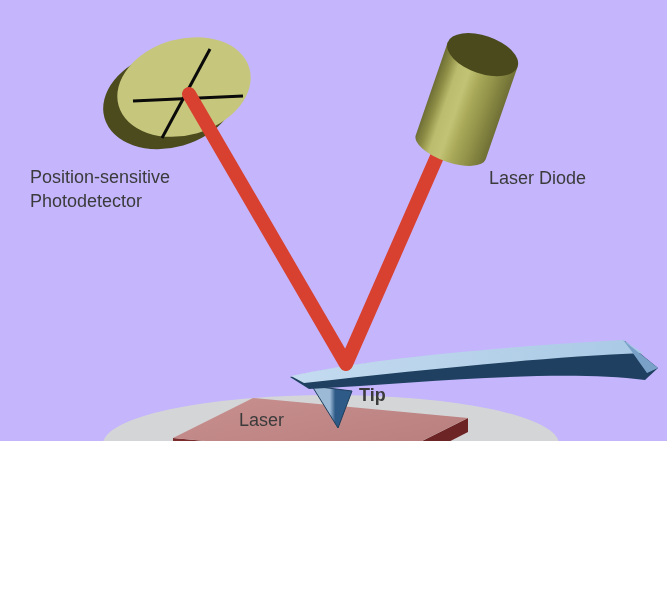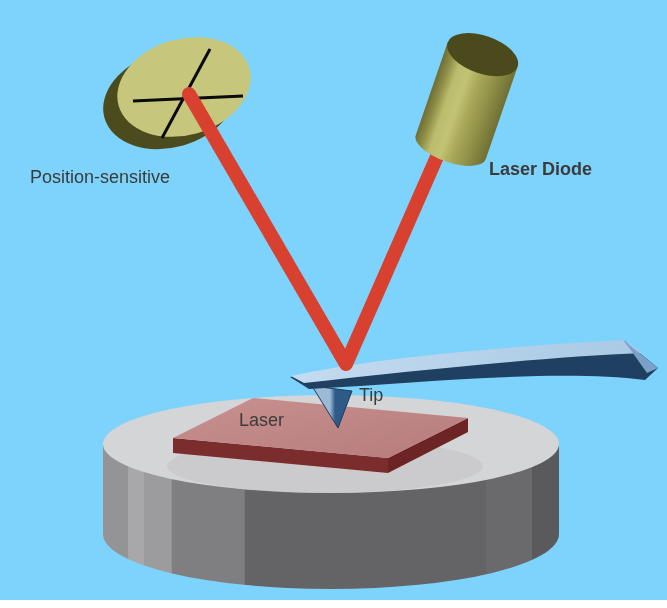--- a/index.html
+++ b/index.html
@@ -4,22 +4,22 @@
 <style>
   html, body {
     margin: 0;
     padding: 0;
     background: #ffffff;
     font-family: "Liberation Sans", sans-serif;
   }
   .scene {
     position: relative;
     width: 667px;
-    height: 600px;
-    background: #7dd3fc;
+    height: 441px;
+    background: #c4b5fd;
     overflow: hidden;
   }
   .scene svg {
     position: absolute;
     left: 0;
     top: 0;
   }
   .label {
     position: absolute;
     color: #3b3b3b;
@@ -112,21 +112,22 @@
     <path d="M 189,94 L 346,364 L 443,143" fill="none" stroke="#d8412f" stroke-width="14" stroke-linecap="round" stroke-linejoin="round"></path>
 
     <g transform="rotate(19 467 100)">
       <path d="M 430,52 L 430,150 A 37 15 0 0 0 504,150 L 504,52 Z" fill="url(#diodeGrad)"></path>
       <ellipse cx="467" cy="52" rx="37" ry="19" fill="#4a4a1c"></ellipse>
     </g>
   </svg>
 
   <div class="label" style="left:30px; top:165px;">
     <div>Position-sensitive</div>
+    <div>Photodetector</div>
   </div>
 
-  <div class="label" style="left:489px; top:157px;font-weight:bold;">Laser Diode</div>
+  <div class="label" style="left:489px; top:166px;">Laser Diode</div>
 
 
-  <div class="label" style="left:359px; top:383px;">Tip</div>
+  <div class="label" style="left:359px; top:383px;font-weight:bold;">Tip</div>
 
   <div class="label" style="left:239px; top:408px;">Laser</div>
 </div>
 
 </body></html>

